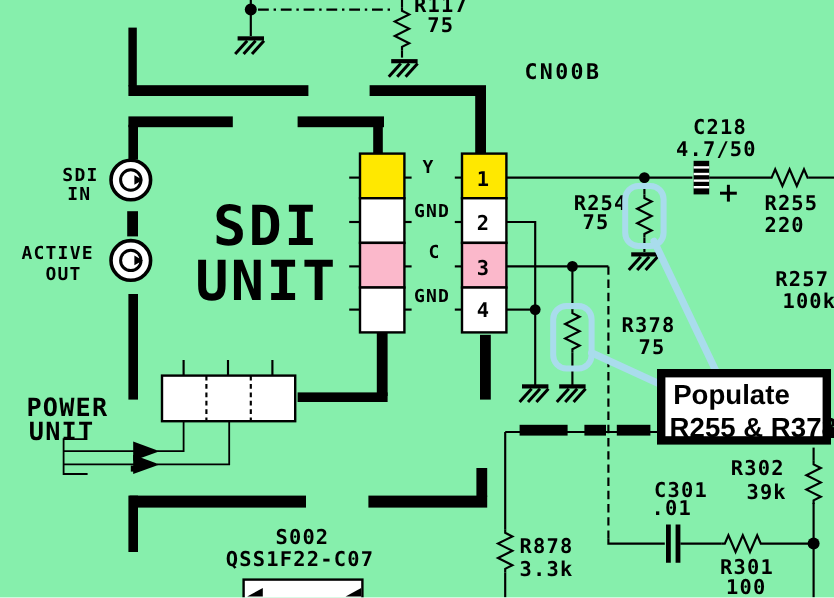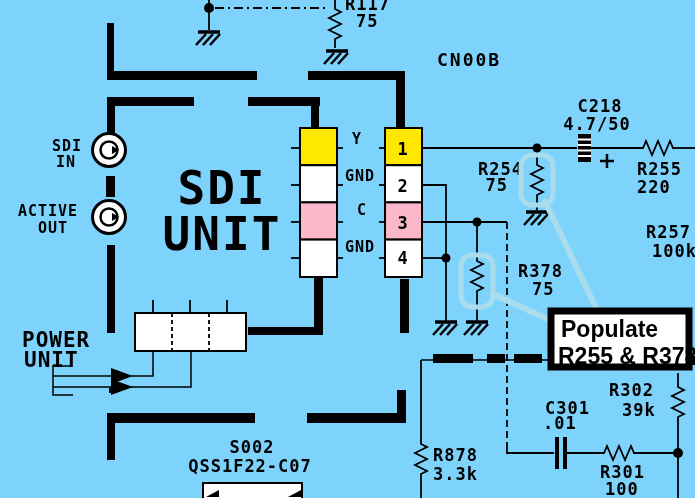--- a/index.html
+++ b/index.html
@@ -1,16 +1,16 @@
 <!DOCTYPE html>
 <html><head>
 <meta charset="utf-8">
 <style>
   html,body{margin:0;padding:0;background:#fff;}
-  .stage{width:695px;height:498px;position:relative;overflow:hidden;background:#7dd3fc;}
+  .stage{width:695px;height:498px;position:relative;overflow:hidden;background:#86efac;}
   svg{display:block;}
   text{fill:#000;}
   .t{font-family:"DejaVu Sans Mono",monospace;font-weight:bold;}
   .s17{font-size:17px;letter-spacing:1px;}
   .s15{font-size:15px;letter-spacing:1px;}
   .s18{font-size:18px;letter-spacing:2px;}
   .s21{font-size:21px;letter-spacing:1px;}
   .s46{font-size:46px;letter-spacing:2px;}
   .callout-text{font-family:"Liberation Sans",sans-serif;font-weight:bold;font-size:23px;}
   .wire{stroke:#000;stroke-width:1.8;fill:none;}

